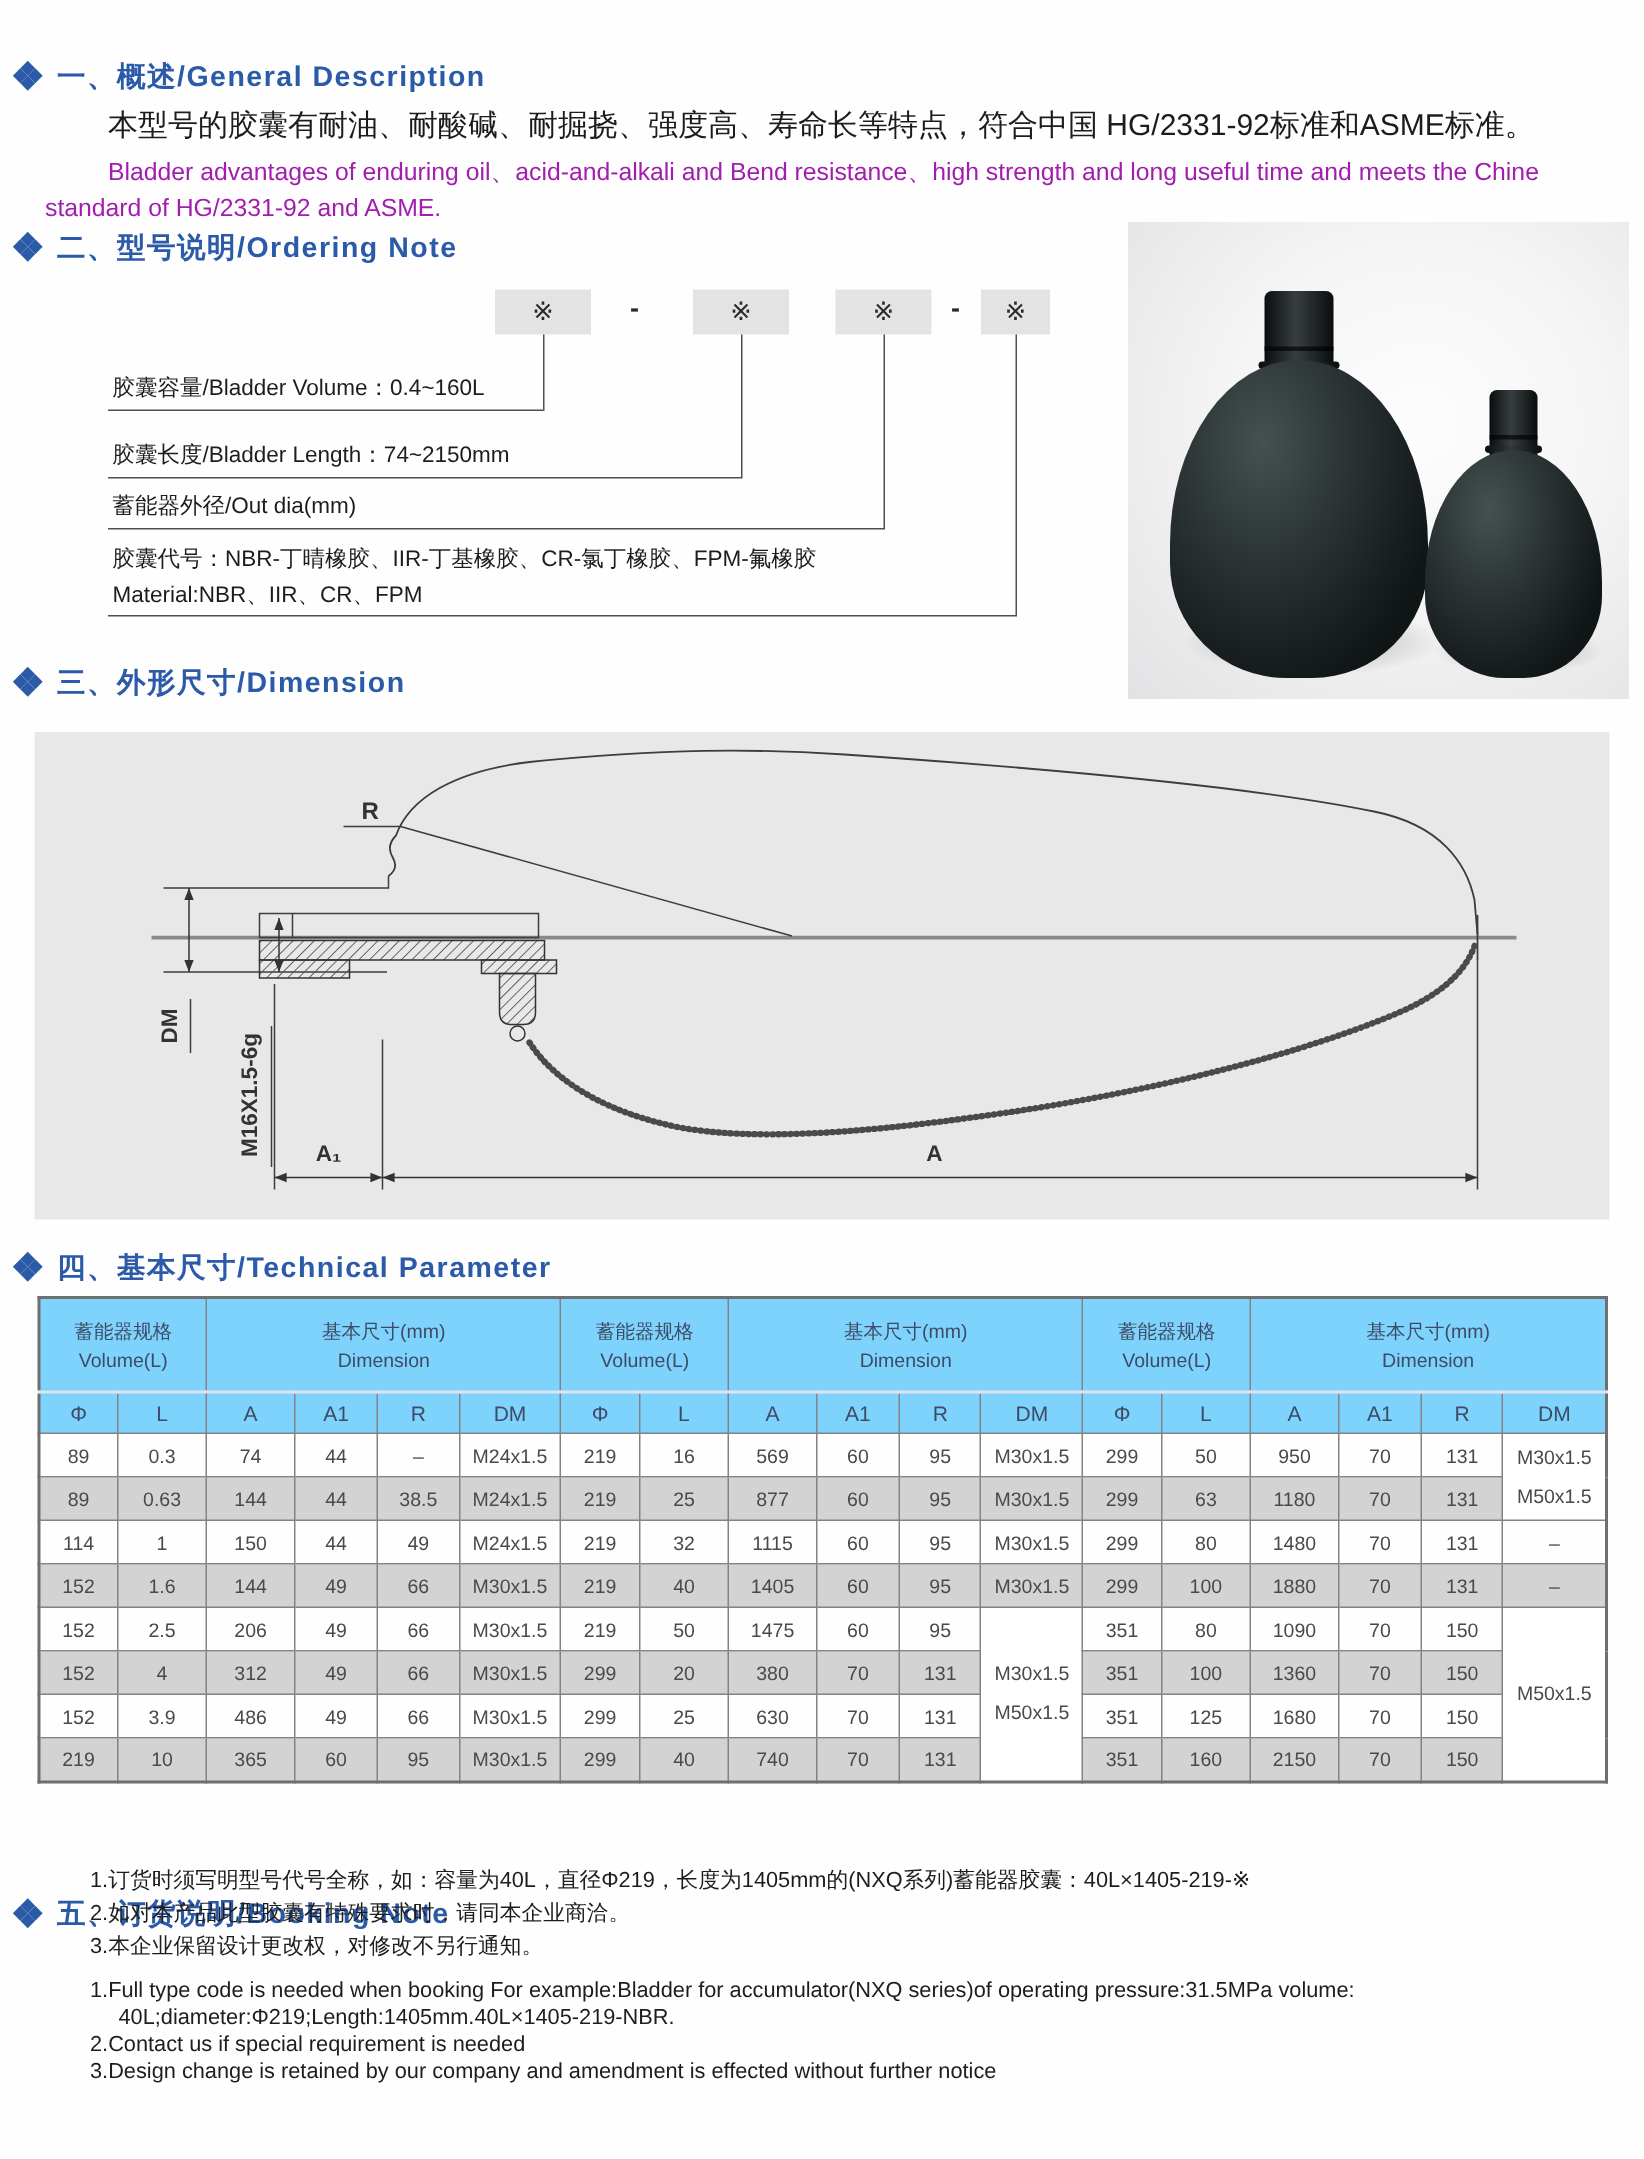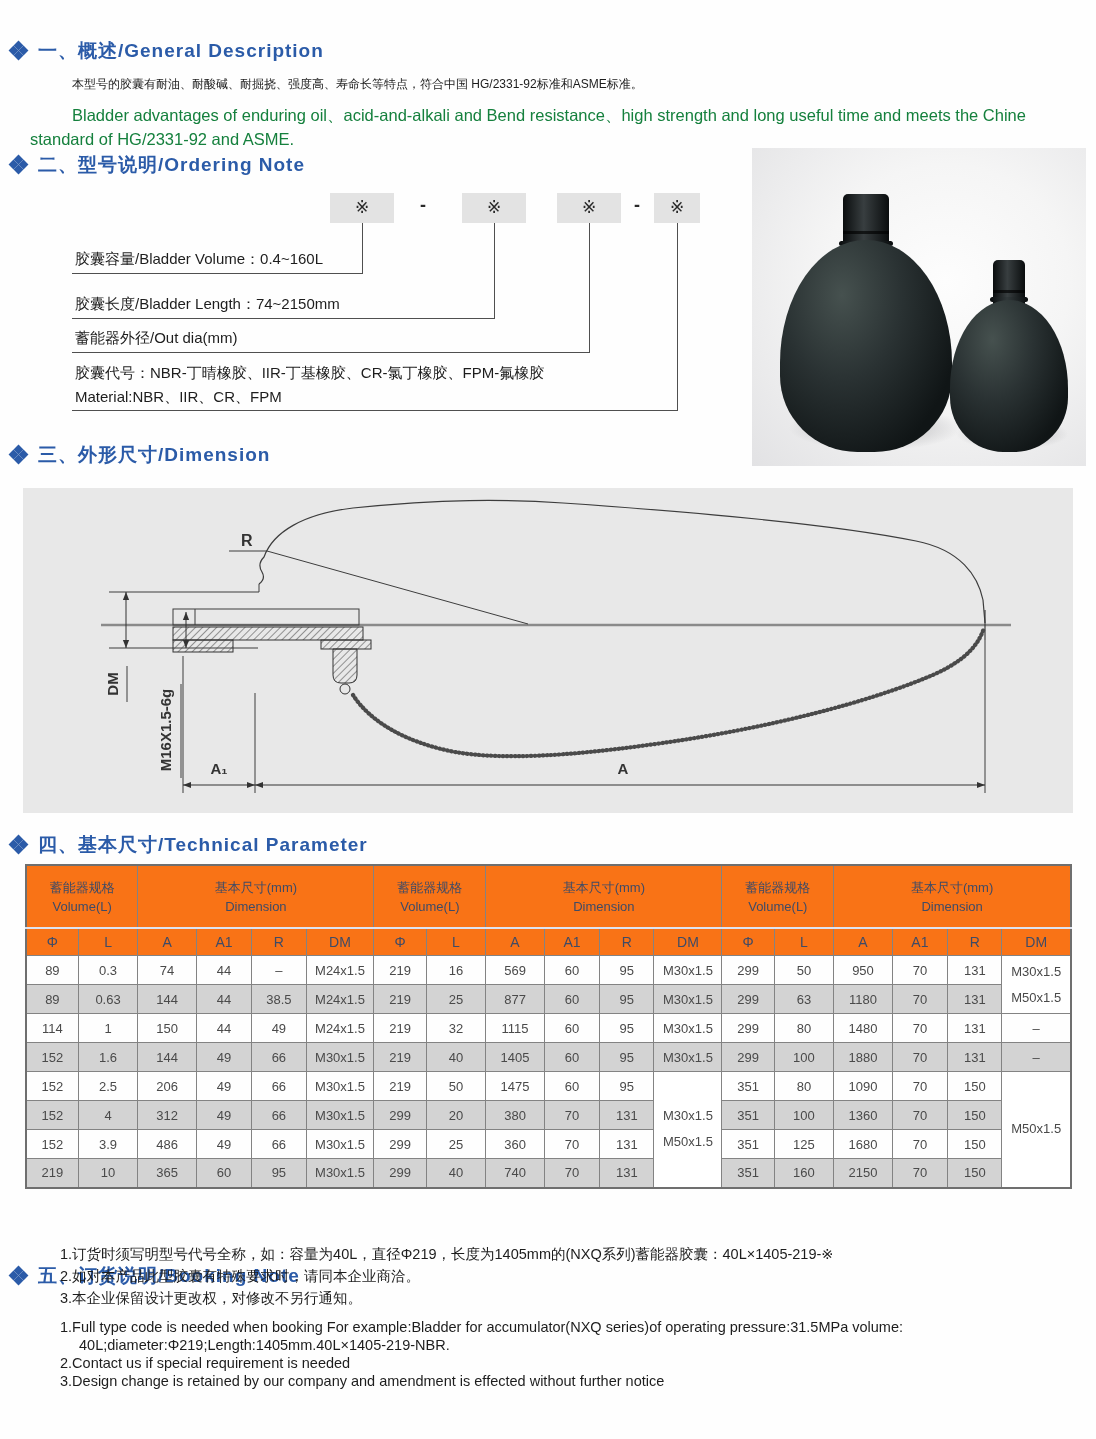--- a/index.html
+++ b/index.html
@@ -9,22 +9,22 @@
   
   .sec-title{position:absolute;left:10px;white-space:nowrap;}
   .sec-title-text{font-size:19px;font-weight:bold;color:#2b5ba8;letter-spacing:1px;}
   .dicon{position:relative;display:inline-block;width:18px;height:18px;margin-right:10px;vertical-align:-3px;}
   .dicon i{position:absolute;width:7px;height:7px;background:#2b5ba8;transform:rotate(45deg);}
   .dicon i:nth-child(1){left:5px;top:0;}
   .dicon i:nth-child(2){left:0;top:5px;}
   .dicon i:nth-child(3){left:10px;top:5px;}
   .dicon i:nth-child(4){left:5px;top:10px;}
 
-  .cn-para{position:absolute;left:30px;width:1035px;font-size:12px;line-height:24px;text-indent:42px;margin:0;color:#1c1c1c;}
-  .en-para{position:absolute;left:30px;width:1022px;font-size:16.5px;line-height:24px;text-indent:42px;margin:0;color:#15803d;}
+  .cn-para{position:absolute;left:30px;width:1035px;font-size:20px;line-height:24px;text-indent:42px;margin:0;color:#1c1c1c;}
+  .en-para{position:absolute;left:30px;width:1022px;font-size:16.5px;line-height:24px;text-indent:42px;margin:0;color:#a21caf;}
 
   
   #ordering{position:absolute;left:0;top:185px;width:760px;height:272px;}
   .ocode-box{position:absolute;top:8px;height:30px;background:#e3e3e3;text-align:center;line-height:30px;font-size:17px;color:#2a2a2a;}
   .ocode-dash{position:absolute;top:10px;font-size:18px;font-weight:bold;color:#2a2a2a;}
   .vline{position:absolute;width:1px;background:#4f4f4f;}
   .uline{position:absolute;height:1px;background:#4f4f4f;}
   .olabel{position:absolute;left:75px;font-size:15px;color:#1d1d1d;white-space:nowrap;line-height:24px;}
 
   
@@ -41,21 +41,21 @@
   .b-neck:after{content:"";position:absolute;left:0;right:0;top:62%;height:3px;background:#000;opacity:.65;}
   .b-neck:before{content:"";position:absolute;left:-8%;right:-8%;top:78%;height:5px;background:linear-gradient(90deg,#0a0d0e,#31383a 45%,#0a0d0e);border-radius:3px;}
 
   
   #dim-panel{position:absolute;left:23px;top:488px;width:1050px;height:325px;background:#e8e8e8;}
 
   
   #ptable{position:absolute;left:25px;top:864px;width:1047px;border-collapse:collapse;table-layout:fixed;
           border:2px solid #6f6f6f;font-size:13px;color:#4a4a4a;}
   #ptable th,#ptable td{border:1px solid #838383;text-align:center;padding:0;}
-  #ptable thead th{background:#f97316;color:#3f4b66;font-weight:normal;}
+  #ptable thead th{background:#7dd3fc;color:#3f4b66;font-weight:normal;}
   #ptable thead tr.ghead th{height:61px;font-size:13px;line-height:19px;border-bottom:2px solid #dde3f0;}
   #ptable thead tr.shead th{height:26px;font-size:14px;}
   #ptable tbody tr{height:29px;}
   #ptable tbody tr.alt td{background:#d3d3d3;}
   #ptable td.merged{background:#ffffff !important;line-height:26px;}
 
   
   .notes{position:absolute;left:60px;width:1015px;font-size:14.5px;line-height:22px;color:#1d1d1d;}
   .note{padding-left:19px;text-indent:-19px;}
   .notes-en .note{line-height:18px;}
@@ -344,21 +344,21 @@
         </tr>
         <tr>
           <td>152</td>
           <td>3.9</td>
           <td>486</td>
           <td>49</td>
           <td>66</td>
           <td>M30x1.5</td>
           <td>299</td>
           <td>25</td>
-          <td>360</td>
+          <td>630</td>
           <td>70</td>
           <td>131</td>
           <td>351</td>
           <td>125</td>
           <td>1680</td>
           <td>70</td>
           <td>150</td>
         </tr>
         <tr class="alt">
           <td>219</td>

